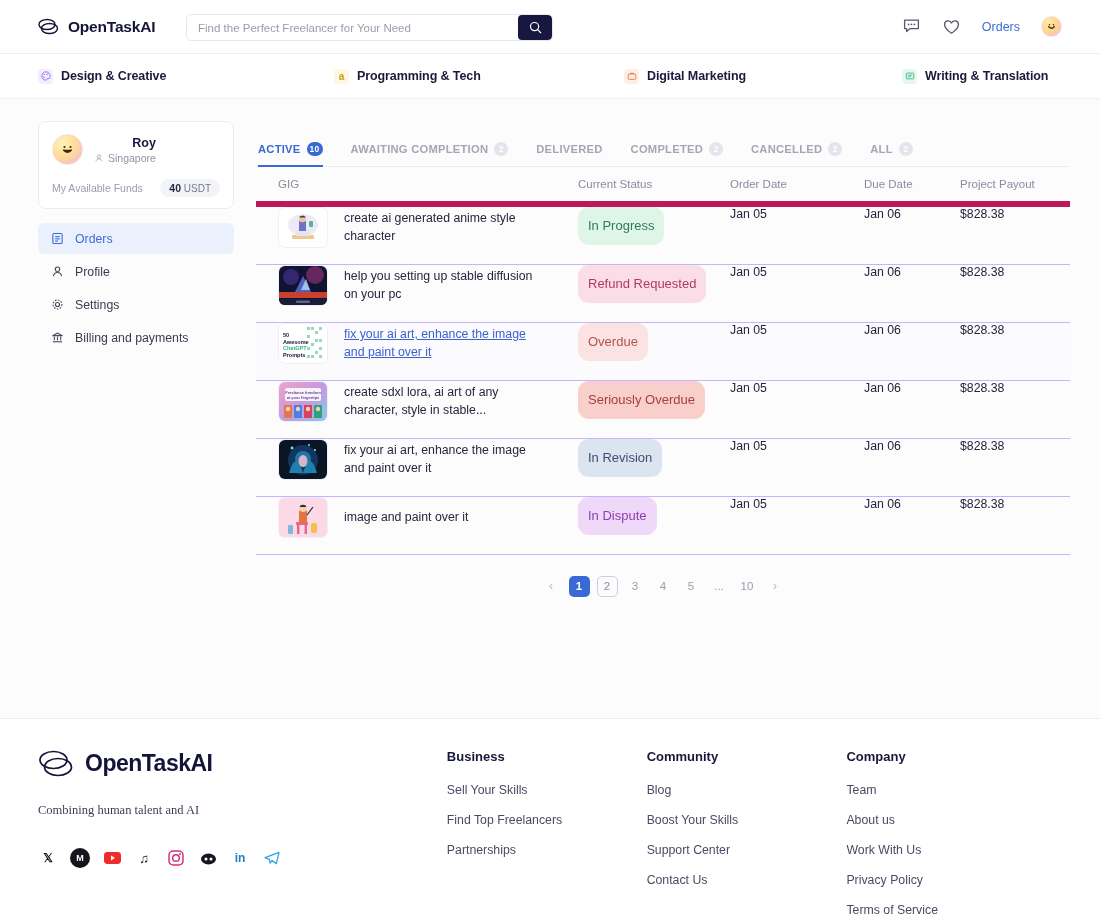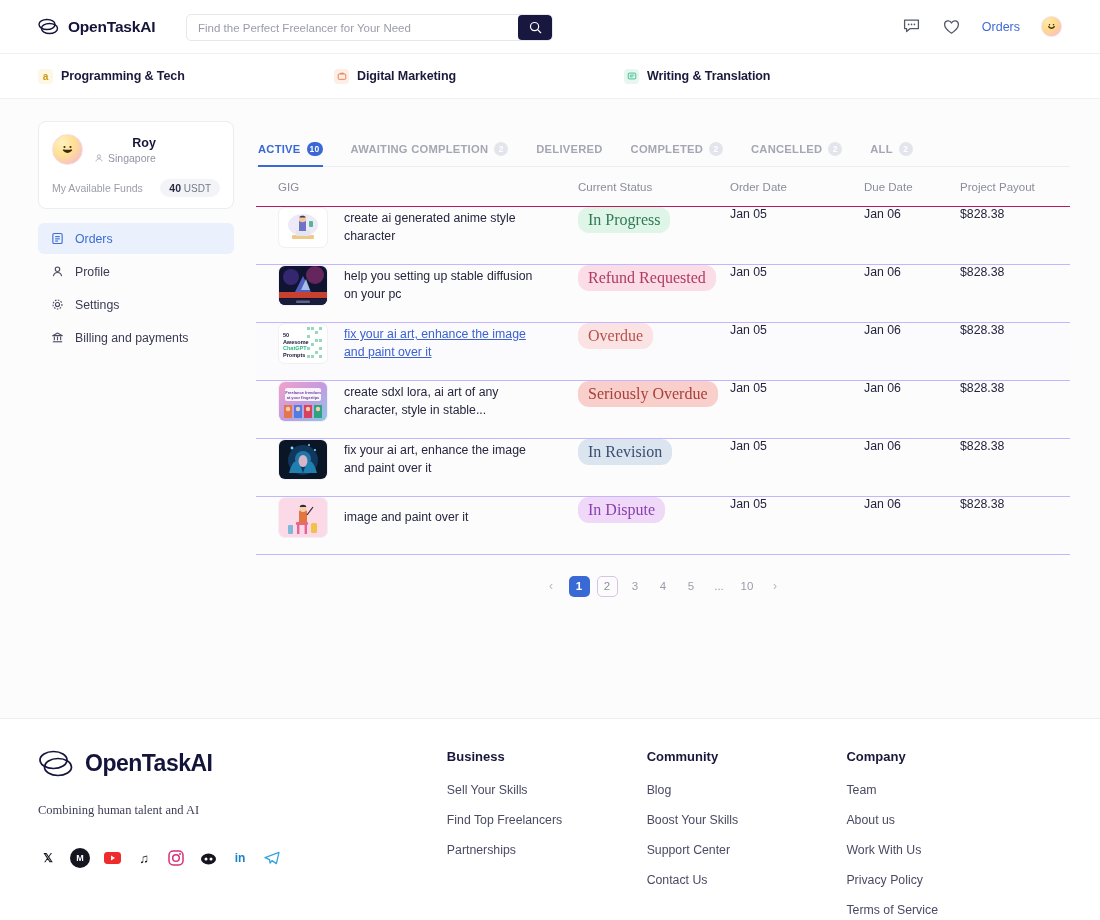--- a/index.html
+++ b/index.html
@@ -136,21 +136,21 @@
     min-width: 14px; height: 14px; border-radius: 7px; background: #e4e5ec;
     color: #ffffff; font-size: 8.5px; font-weight: 700;
     display:flex; align-items:center; justify-content:center; padding: 0 3px;
   }
   .tab.active .tcount { background: #3869d4; }
 
   
   .table { margin-top: 0; }
   .thead {
     display: flex; align-items: center; height: 40px;
-    border-bottom: 1px solid #be185d;
+    border-bottom: 6px solid #be185d;
   }
   .thead div { font-size: 11.5px; color: #8a8c9b; }
   .trow {
     display: flex; align-items: flex-start; min-height: 58px;
     border-bottom: 1px solid #c4b5fd;
   }
   .trow.highlight { background: #fbfbfe; }
   .c-gig { width: 322px; display: flex; align-items: center; gap: 16px; padding-left: 22px; }
   .c-status { width: 152px; }
   .c-odate { width: 134px; }
@@ -160,22 +160,22 @@
 
   .thumb {
     width: 50px; height: 41px; border-radius: 7px; flex: none;
     overflow: hidden; position: relative; background:#f2f2f7;
     border: 1px solid #f0f0f5;
   }
   .gtitle { font-size: 12.3px; color: #26263f; line-height: 1.42; max-width: 205px; }
   .gtitle.link { color: #3c62cf; text-decoration: underline; cursor: pointer; }
 
   .badge {
-    display: inline-block; border-radius: 11px; padding: 4px 10px;
-    font-size: 16px; line-height: 1.1; font-family: Liberation Serif, serif;
+    display: inline-block; border-radius: 11px; padding: 12px 10px;
+    font-size: 13px; line-height: 1.1;
   }
   .cell-txt { font-size: 12.3px; color: #24243d; }
 
   .pager { display: flex; align-items: center; justify-content: center; gap: 7px; height: 62px; }
   .pg {
     min-width: 21px; height: 21px; border-radius: 5px;
     display:flex; align-items:center; justify-content:center;
     font-size: 11.5px; color: #9a9cab; cursor: pointer; border: 1px solid transparent;
   }
   .pg.cur { background: #3869d4; color: #fff; font-weight: 600; }
@@ -245,20 +245,31 @@
         <svg width="11" height="11" viewBox="0 0 12 12">
           <path d="M3 6.3 Q6 9.6 9 6.3" fill="none" stroke="#3a2a10" stroke-width="1.5" stroke-linecap="round"></path>
           <circle cx="3.8" cy="4.2" r="0.8" fill="#3a2a10"></circle>
           <circle cx="8.2" cy="4.2" r="0.8" fill="#3a2a10"></circle>
         </svg>
       </span>
     </div>
   </div>
 
   <div class="catnav">
+    <div class="cat">
+      <span class="cat-ico" style="background:#f3eefe;color:#8b5cf6;">
+        <svg width="10" height="10" viewBox="0 0 12 12">
+            <path d="M6 1a5 5 0 1 0 0 10c.7 0 1-.5 1-1 0-.9.8-1 1.4-1H9.6A2.4 2.4 0 0 0 11 6.5C11 3.4 8.8 1 6 1z" fill="none" stroke="#8b5cf6" stroke-width="1"></path>
+            <circle cx="4" cy="4.3" r="0.8" fill="#8b5cf6"></circle>
+            <circle cx="7.3" cy="3.9" r="0.8" fill="#8b5cf6"></circle>
+            <circle cx="3.5" cy="7.4" r="0.8" fill="#8b5cf6"></circle>
+          </svg>
+      </span>
+      <span class="cat-label">Design &amp; Creative</span>
+    </div>
     <div class="cat">
       <span class="cat-ico" style="background:#fdf7e4;color:#c89a14;font-weight:700;font-size:10px;">a</span>
       <span class="cat-label">Programming &amp; Tech</span>
     </div>
     <div class="cat">
       <span class="cat-ico" style="background:#fdeee6;color:#e2703a;">
         <svg width="10" height="10" viewBox="0 0 12 12">
             <rect x="1.5" y="3.6" width="9" height="6.4" rx="1" fill="none" stroke="#e2703a" stroke-width="1"></rect>
             <path d="M4.4 3.6V2.6h3.2v1" fill="none" stroke="#e2703a" stroke-width="1"></path>
           </svg>

